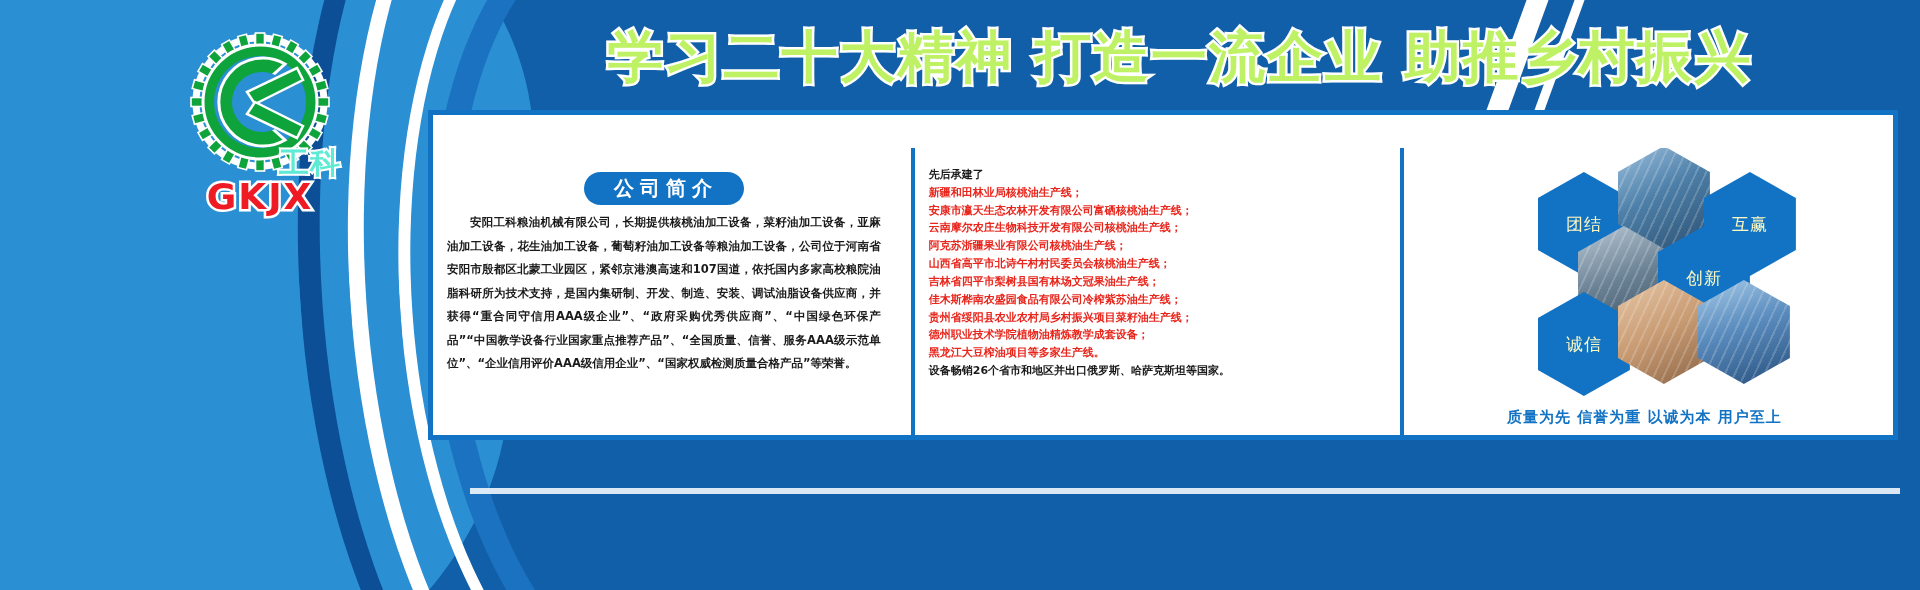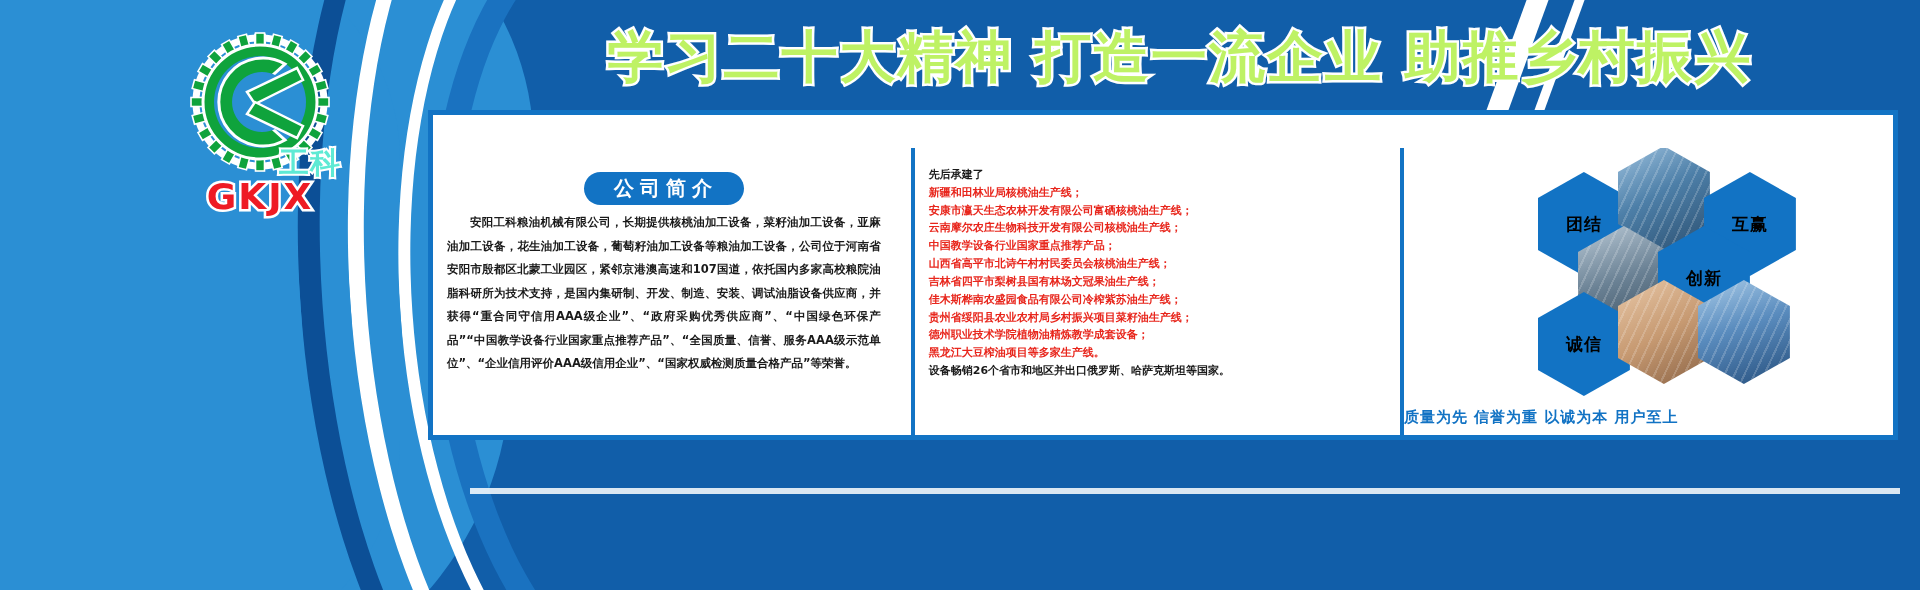--- a/index.html
+++ b/index.html
@@ -197,40 +197,40 @@
     position:relative;
     width:100%; height:210px;
     margin-top:8px;
   }
   .hex {
     position:absolute;
     width:92px; height:104px;
     clip-path: polygon(50% 0%, 100% 25%, 100% 75%, 50% 100%, 0% 75%, 0% 25%);
     display:flex; align-items:center; justify-content:center;
     font-family:"DejaVu Sans", sans-serif;
-    font-weight:bold;
+    font-weight:normal;
     font-size:17px;
-    color:#000000;
+    color:#fef9c3;
     letter-spacing:1px;
   }
   .hex.blue { background:#1273c4; }
   .hex.photo1 { background:linear-gradient(150deg,#9fc3e0 0%,#4d7fa8 45%,#2b4f70 100%); }
   .hex.photo2 { background:linear-gradient(160deg,#b9c9d6 0%,#6a8194 50%,#3a4f60 100%); }
   .hex.photo3 { background:linear-gradient(150deg,#e8c8a8 0%,#c79a72 50%,#8a6345 100%); }
   .hex.photo4 { background:linear-gradient(160deg,#a8cbe8 0%,#5a8cbe 45%,#27507e 100%); }
   .hex-inner-lines {
     position:absolute; inset:0;
     background:
       repeating-linear-gradient(115deg, rgba(255,255,255,.18) 0 2px, transparent 2px 9px);
   }
 
   .slogan {
     position:absolute;
     left:0; right:8px; bottom:8px;
-    text-align:left;
+    text-align:center;
     font-family:"DejaVu Sans", sans-serif;
     font-weight:bold;
     font-size:15px;
     color:#1273c4;
     letter-spacing:1px;
   }
 
   
   .bottom-band {
     position:absolute;
@@ -325,21 +325,21 @@
       <div class="pill">公司简介</div>
       <div class="body-text">安阳工科粮油机械有限公司，长期提供核桃油加工设备，菜籽油加工设备，亚麻油加工设备，花生油加工设备，葡萄籽油加工设备等粮油加工设备，公司位于河南省安阳市殷都区北蒙工业园区，紧邻京港澳高速和107国道，依托国内多家高校粮院油脂科研所为技术支持，是国内集研制、开发、制造、安装、调试油脂设备供应商，并获得“重合同守信用AAA级企业”、“政府采购优秀供应商”、“中国绿色环保产品”“中国教学设备行业国家重点推荐产品”、“全国质量、信誉、服务AAA级示范单位”、“企业信用评价AAA级信用企业”、“国家权威检测质量合格产品”等荣誉。</div>
     </div>
 
     <div class="panel p2">
       <div class="ach-intro">先后承建了</div>
       <ul class="ach-list">
         <li>新疆和田林业局核桃油生产线；</li>
         <li>安康市瀛天生态农林开发有限公司富硒核桃油生产线；</li>
         <li>云南摩尔农庄生物科技开发有限公司核桃油生产线；</li>
-        <li>中国教学设备行业国家重点推荐产品；</li>
+        <li>阿克苏浙疆果业有限公司核桃油生产线；</li>
         <li>山西省高平市北诗午村村民委员会核桃油生产线；</li>
         <li>吉林省四平市梨树县国有林场文冠果油生产线；</li>
         <li>佳木斯桦南农盛园食品有限公司冷榨紫苏油生产线；</li>
         <li>贵州省绥阳县农业农村局乡村振兴项目菜籽油生产线；</li>
         <li>德州职业技术学院植物油精炼教学成套设备；</li>
         <li>黑龙江大豆榨油项目等多家生产线。</li>
       </ul>
       <div class="ach-foot">
         <div>设备畅销26个省市和地区并出口俄罗斯、哈萨克斯坦等国家。</div>
       </div>

